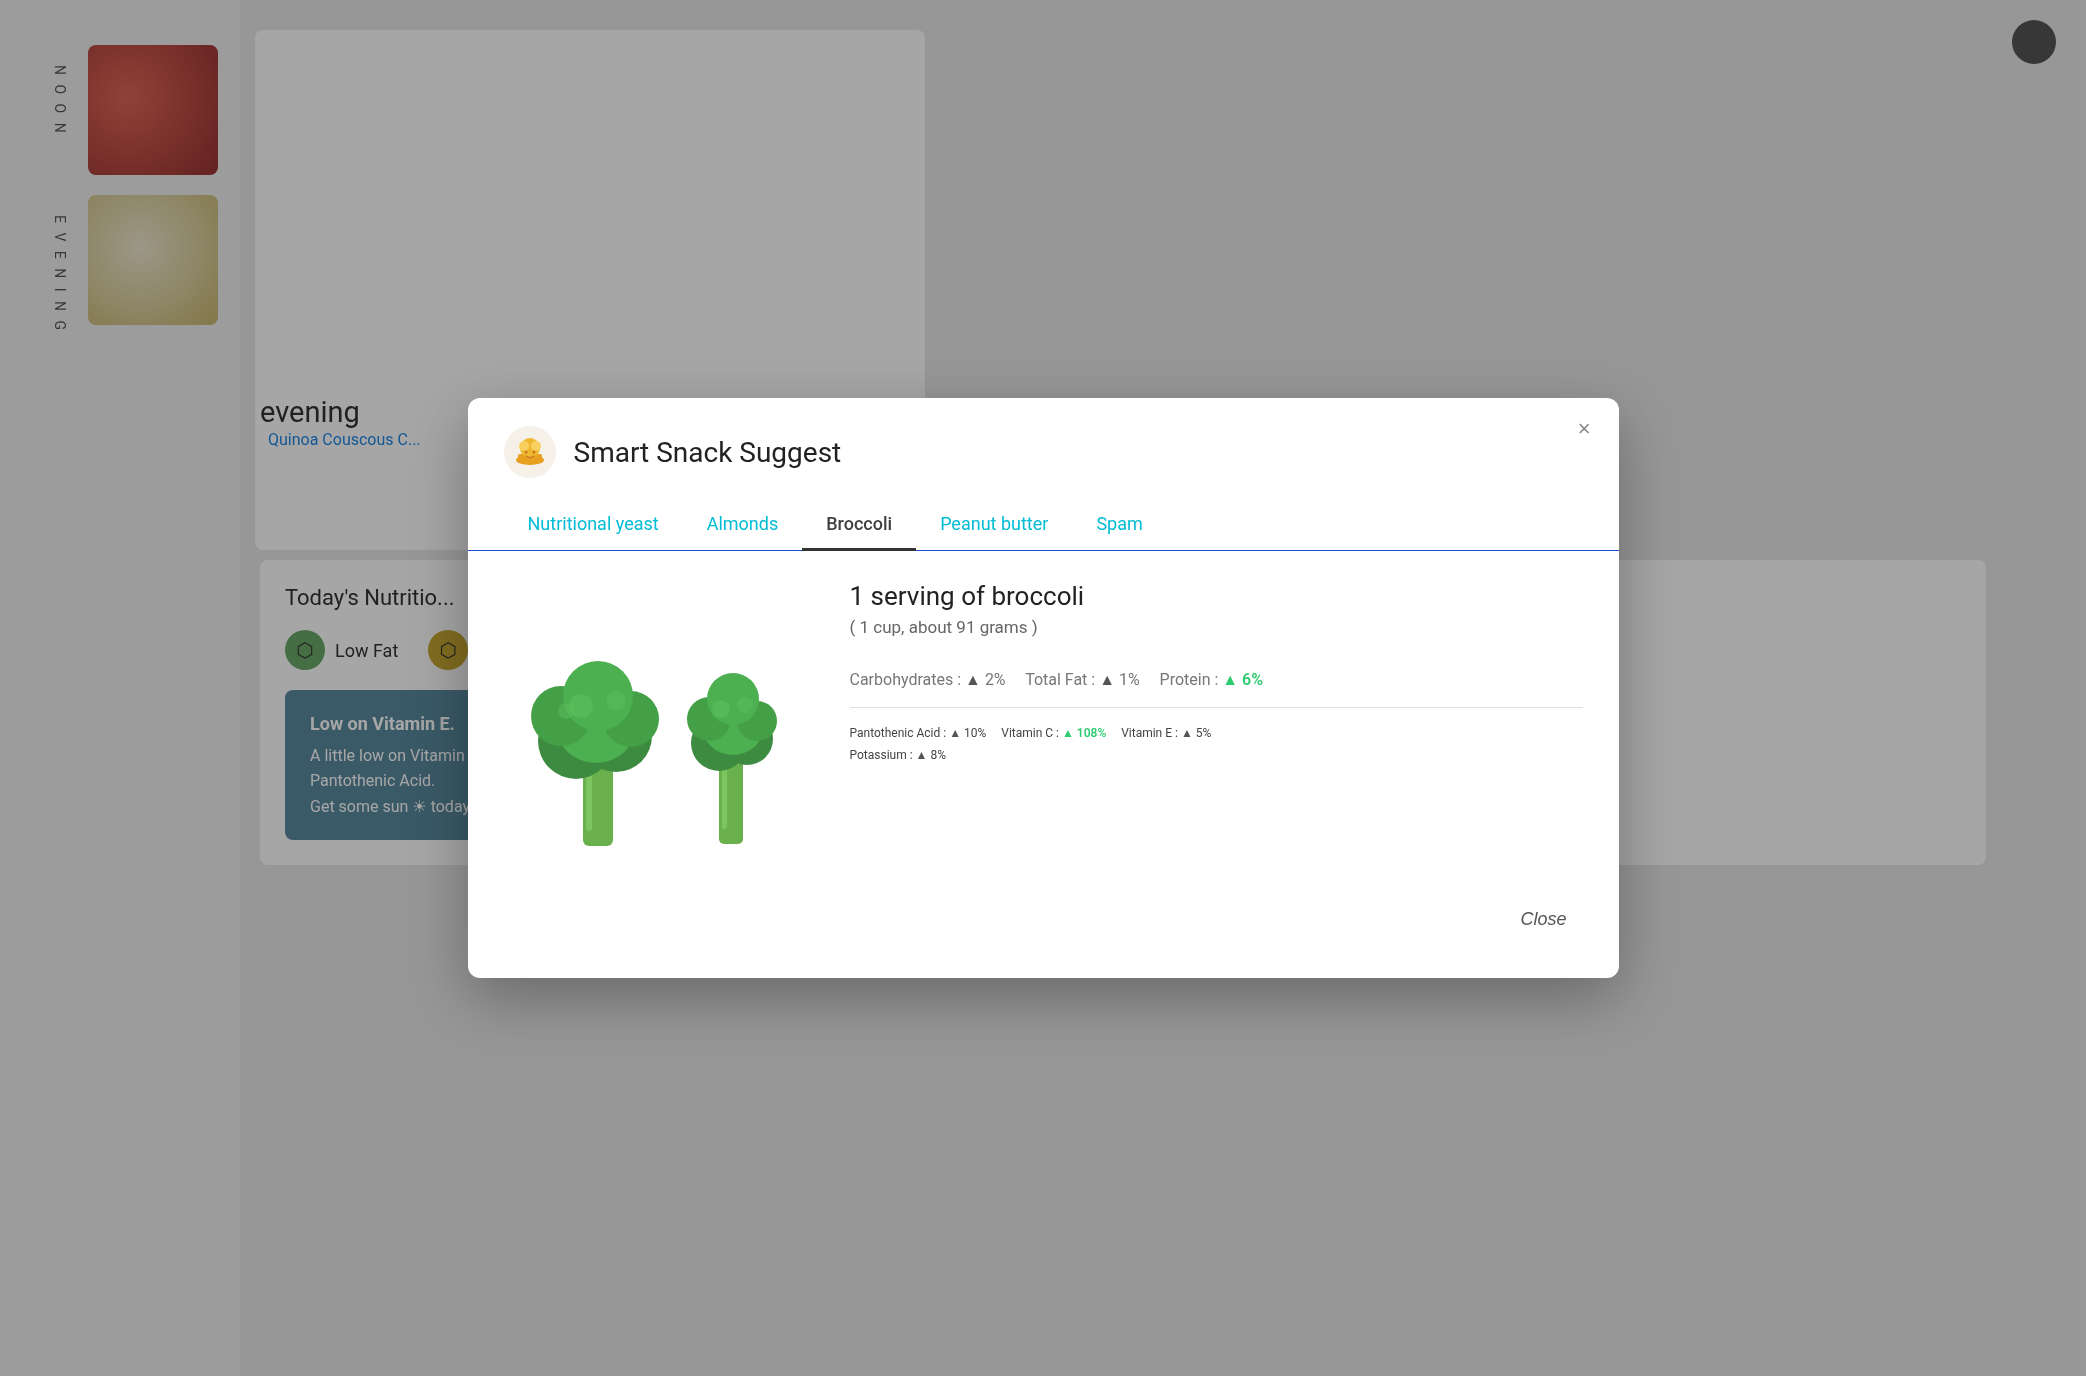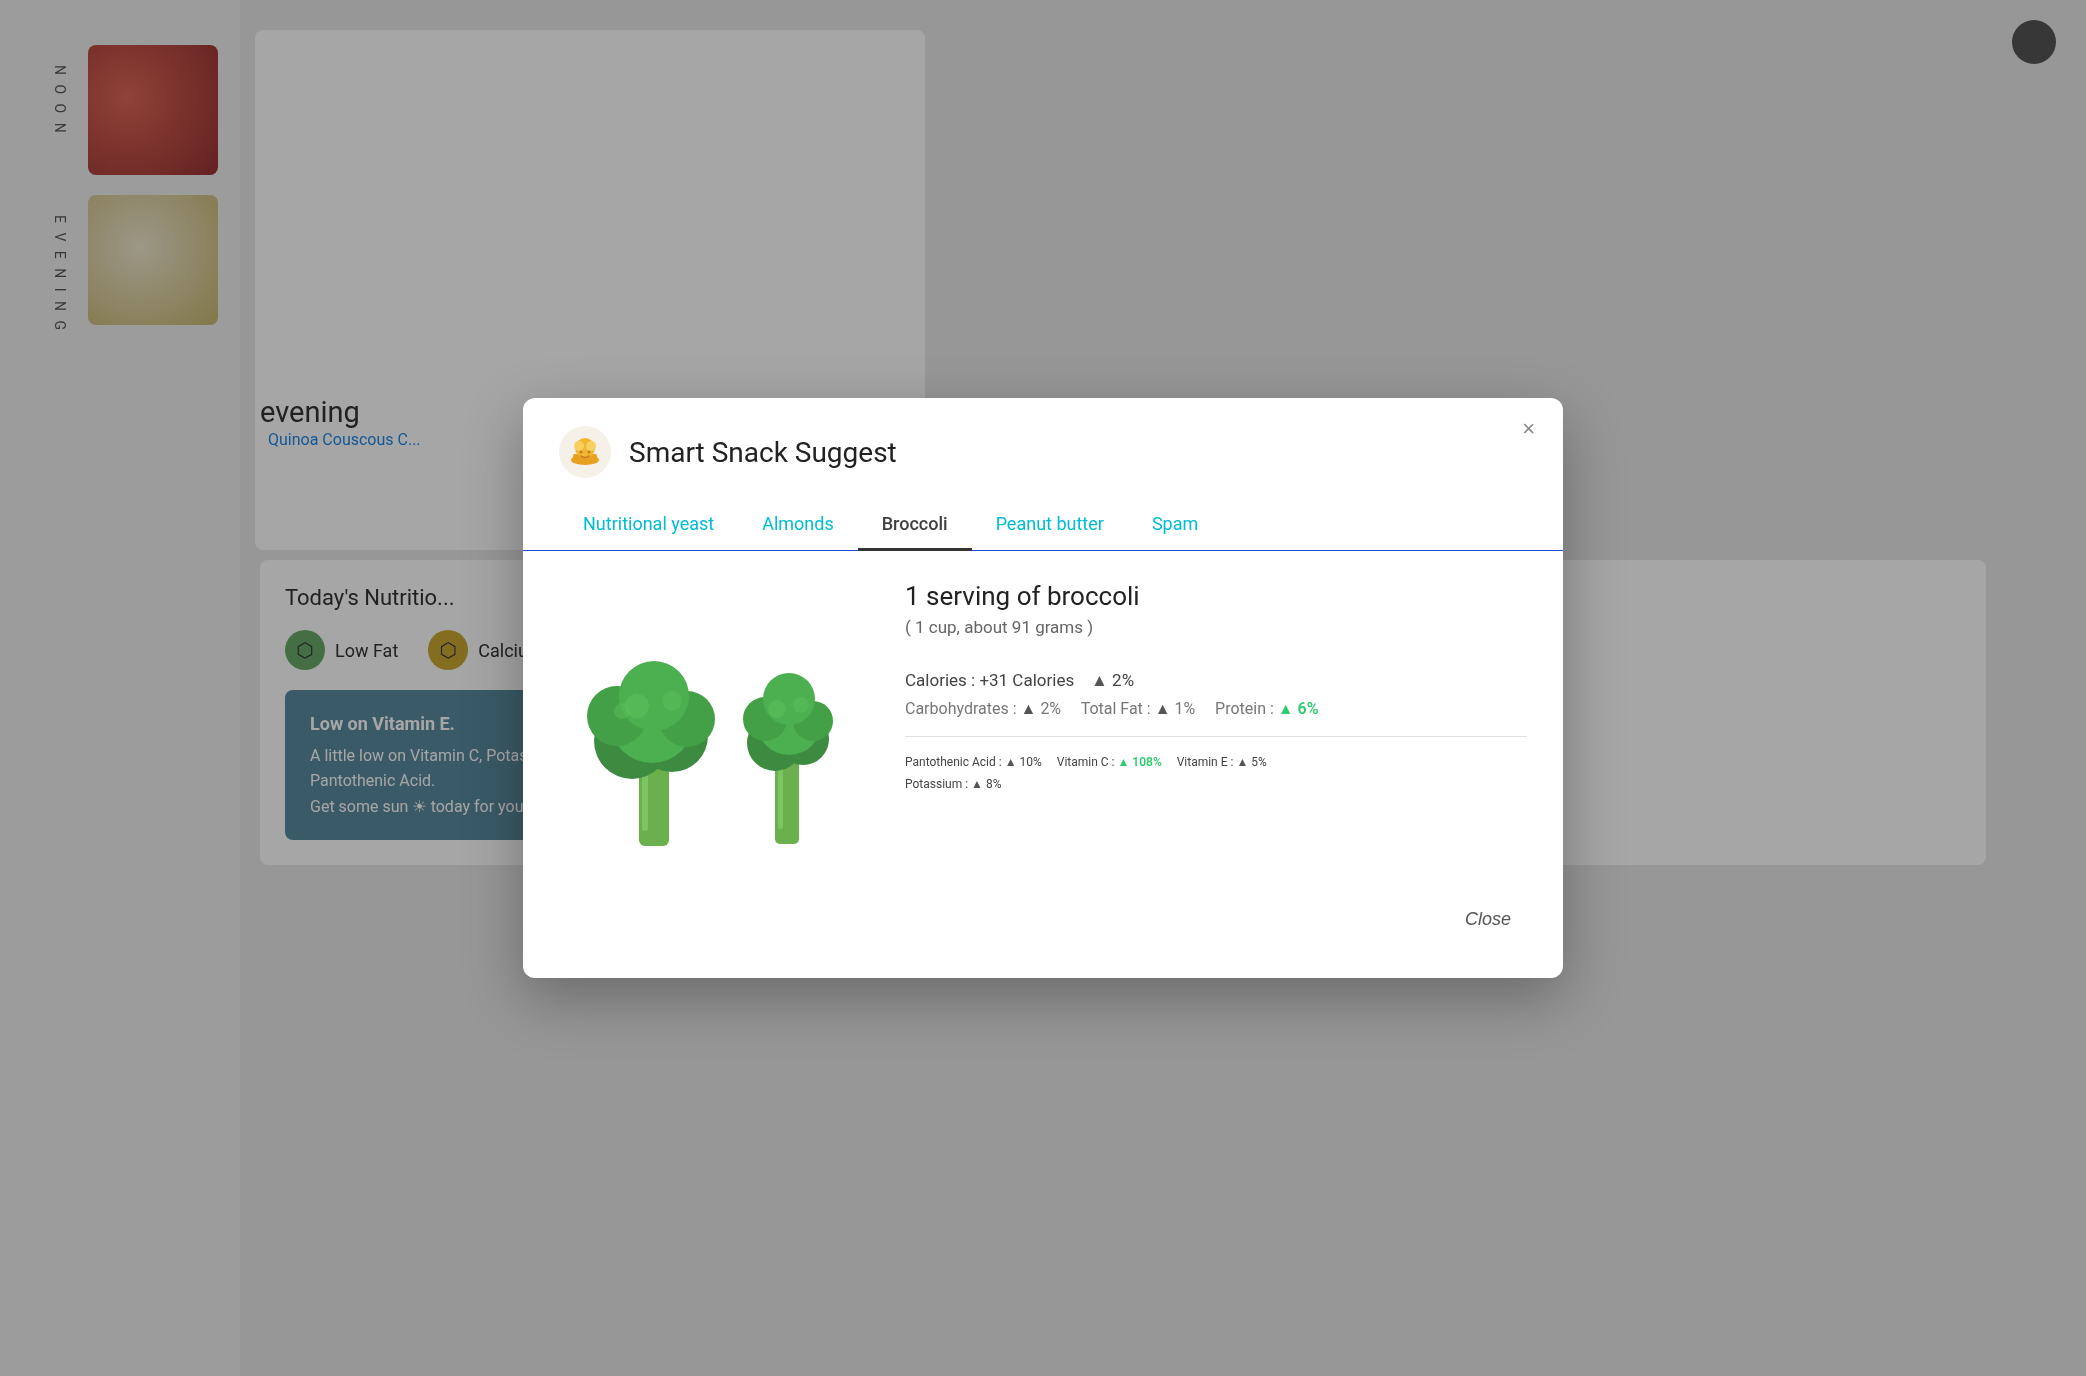--- a/index.html
+++ b/index.html
@@ -132,21 +132,21 @@
       background: rgba(0,0,0,0.35);
       display: flex;
       align-items: center;
       justify-content: center;
     }
 
     
     .modal {
       background: white;
       border-radius: 12px;
-      width: 1040px;
+      width: 1151px;
       min-height: 580px;
       position: relative;
       box-shadow: 0 20px 60px rgba(0,0,0,0.3);
       padding: 0;
       overflow: hidden;
     }
 
     .modal-header {
       display: flex;
       align-items: center;
@@ -428,27 +428,20 @@
             <circle cx="40" cy="108" r="9" fill="#5ec45e" opacity="0.5"></circle>
             <circle cx="64" cy="104" r="8" fill="#5ec45e" opacity="0.4"></circle>
           </svg>
         </div>
       </div>
 
       <div class="nutrition-info">
         <div class="food-title">1 serving of broccoli</div>
         <div class="food-subtitle">( 1 cup, about 91 grams )</div>
 
-        <div class="nutrition-row">
-          <span>Calories :</span>
-          <span> +31 Calories</span>
-          &nbsp;&nbsp;
-          <span class="up-arrow">▲</span>
-          <span>2%</span>
-        </div>
 
         <div class="nutrition-row-secondary">
           <span>Carbohydrates :</span>
           <span class="up-arrow"> ▲</span>
           <span>2%</span>
           &nbsp;&nbsp;&nbsp;
           <span>Total Fat :</span>
           <span class="up-arrow"> ▲</span>
           <span>1%</span>
           &nbsp;&nbsp;&nbsp;

